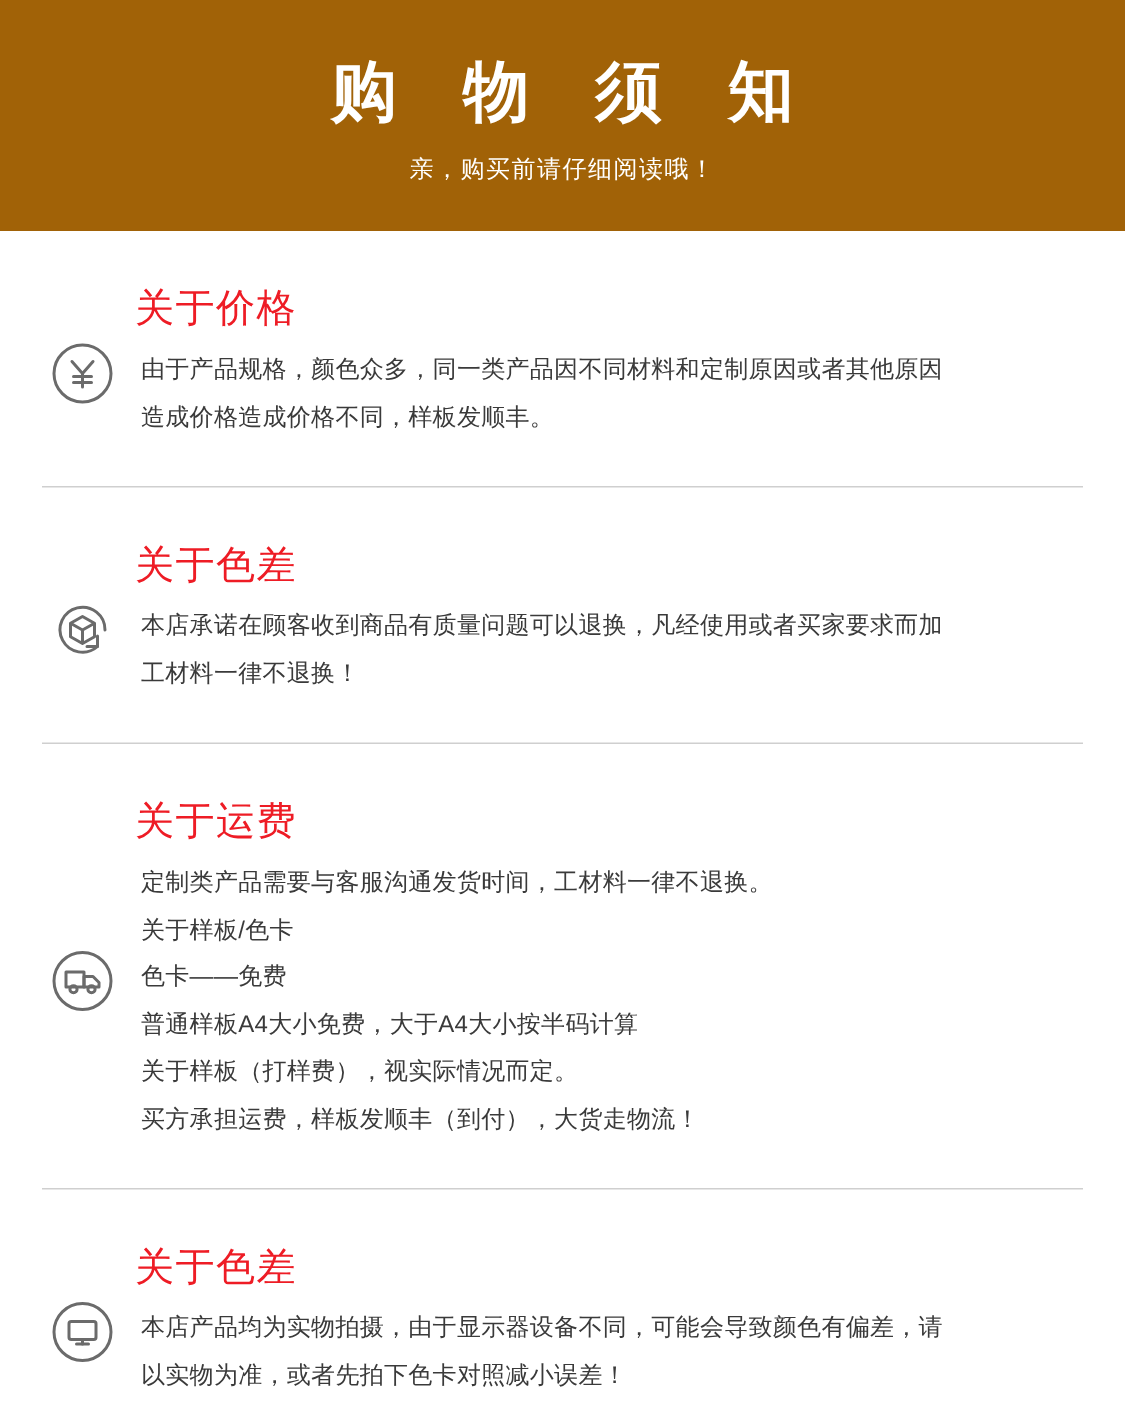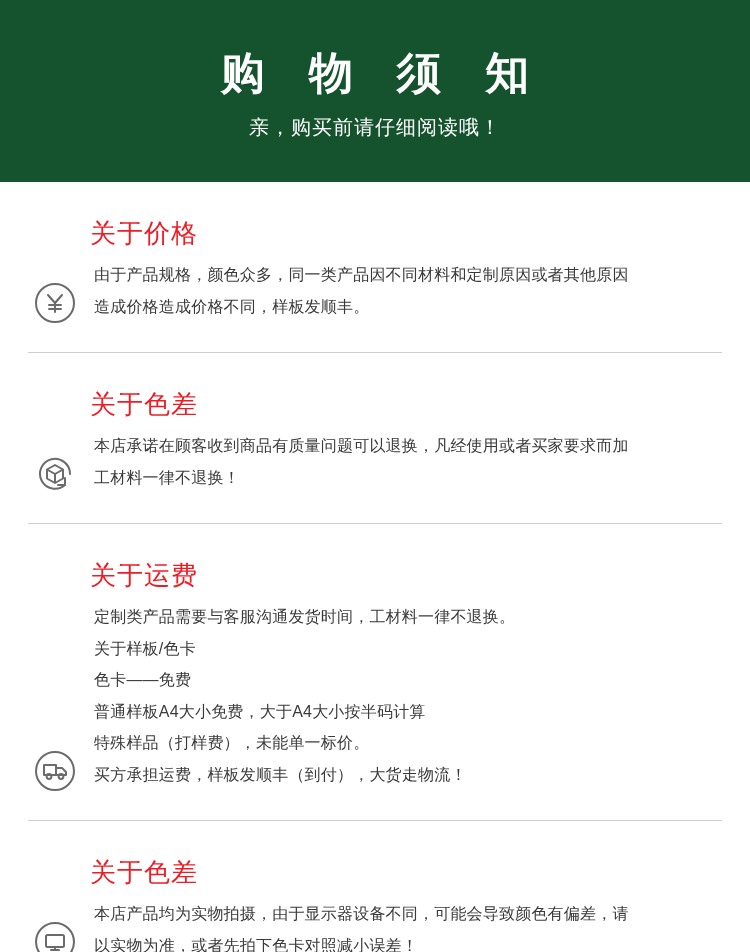--- a/index.html
+++ b/index.html
@@ -17,55 +17,55 @@
 
   .page {
     width: 750px;
     height: 952px;
     position: relative;
     background: #ffffff;
   }
 
   
   .banner {
-    background: #14532d;
-    height: 182px;
+    background: #a16207;
+    height: 154px;
     width: 750px;
     box-sizing: border-box;
     display: flex;
     flex-direction: column;
     align-items: center;
     justify-content: center;
     padding-top: 4px;
   }
   .banner-title {
     color: #ffffff;
     font-size: 44px;
     font-weight: bold;
     letter-spacing: 16px;
     text-indent: 16px;
     line-height: 1.25;
     margin: 0;
     padding: 0;
   }
   .banner-sub {
     color: #ffffff;
-    font-size: 20px;
+    font-size: 16px;
     letter-spacing: 1px;
     margin-top: 14px;
   }
 
   
   .sections {
     padding: 0 28px;
     box-sizing: border-box;
   }
   .section {
     display: flex;
-    align-items: flex-end;
+    align-items: center;
     border-bottom: 1px solid #cfcfcf;
     padding: 34px 0 28px 0;
   }
   .section:last-child {
     border-bottom: 1px solid #cfcfcf;
   }
   .sec-icon {
     width: 54px;
     min-width: 54px;
     padding-top: 14px;
@@ -159,21 +159,21 @@
           <circle cx="27" cy="26.5" r="2.4" fill="none" stroke="#6b6b6b" stroke-width="2"></circle>
         </svg>
       </div>
       <div class="sec-body">
         <h2 class="sec-title">关于运费</h2>
         <div class="sec-lines">
           <p>定制类产品需要与客服沟通发货时间，工材料一律不退换。</p>
           <p>关于样板/色卡</p>
           <p>色卡——免费</p>
           <p>普通样板A4大小免费，大于A4大小按半码计算</p>
-          <p>特殊样品（打样费），未能单一标价。</p>
+          <p>关于样板（打样费），视实际情况而定。</p>
           <p>买方承担运费，样板发顺丰（到付），大货走物流！</p>
         </div>
       </div>
     </div>
 
     <div class="section">
       <div class="sec-icon">
         <svg width="42" height="42" viewBox="0 0 42 42" aria-hidden="true">
           <circle cx="21" cy="21" r="19" fill="none" stroke="#6b6b6b" stroke-width="2"></circle>
           <rect x="12" y="14" width="18" height="12" rx="1.5" fill="none" stroke="#6b6b6b" stroke-width="2"></rect>

